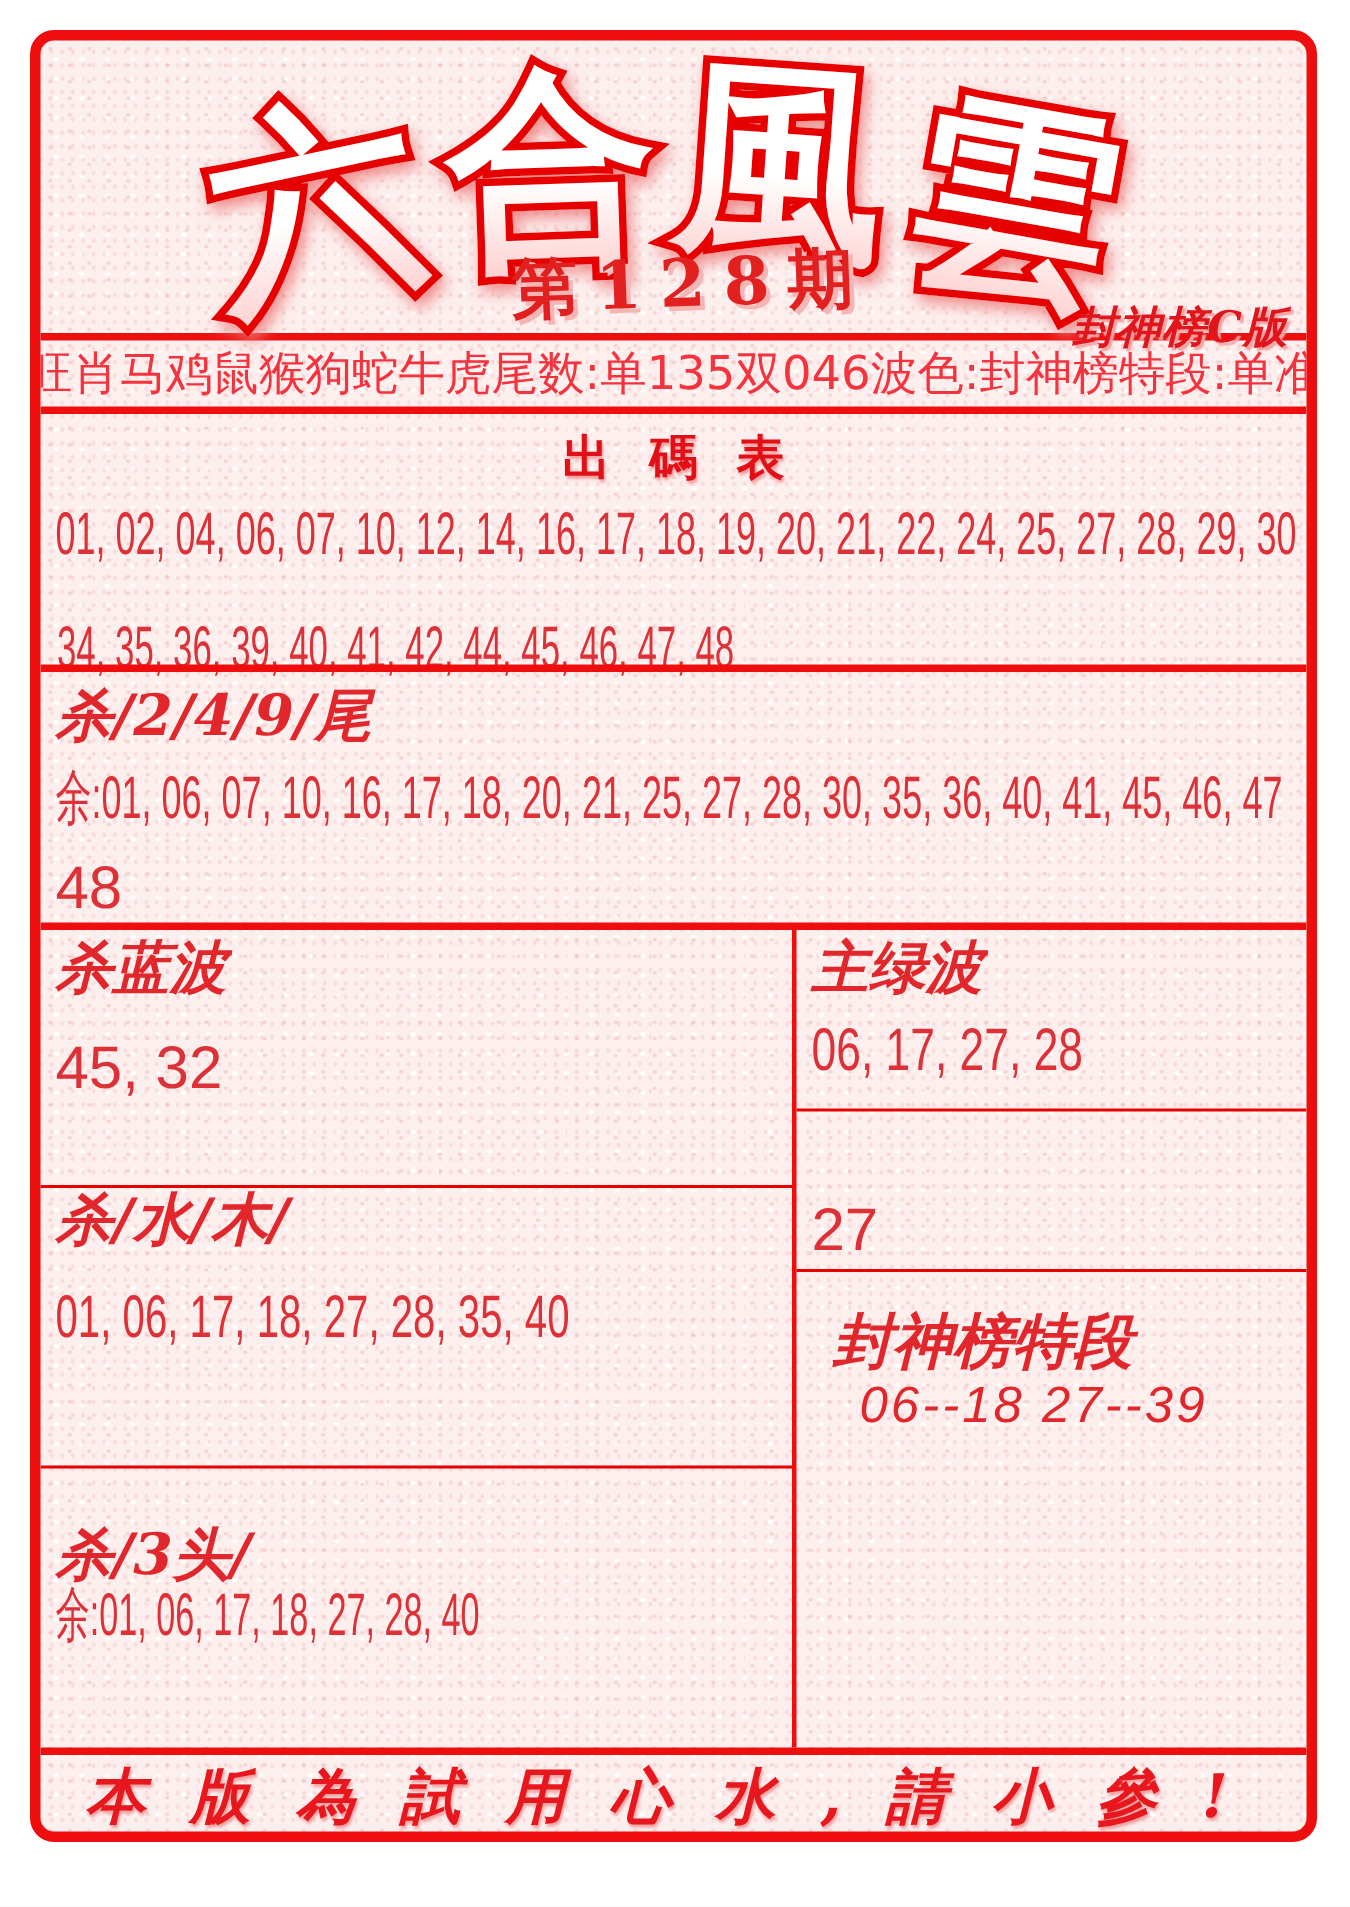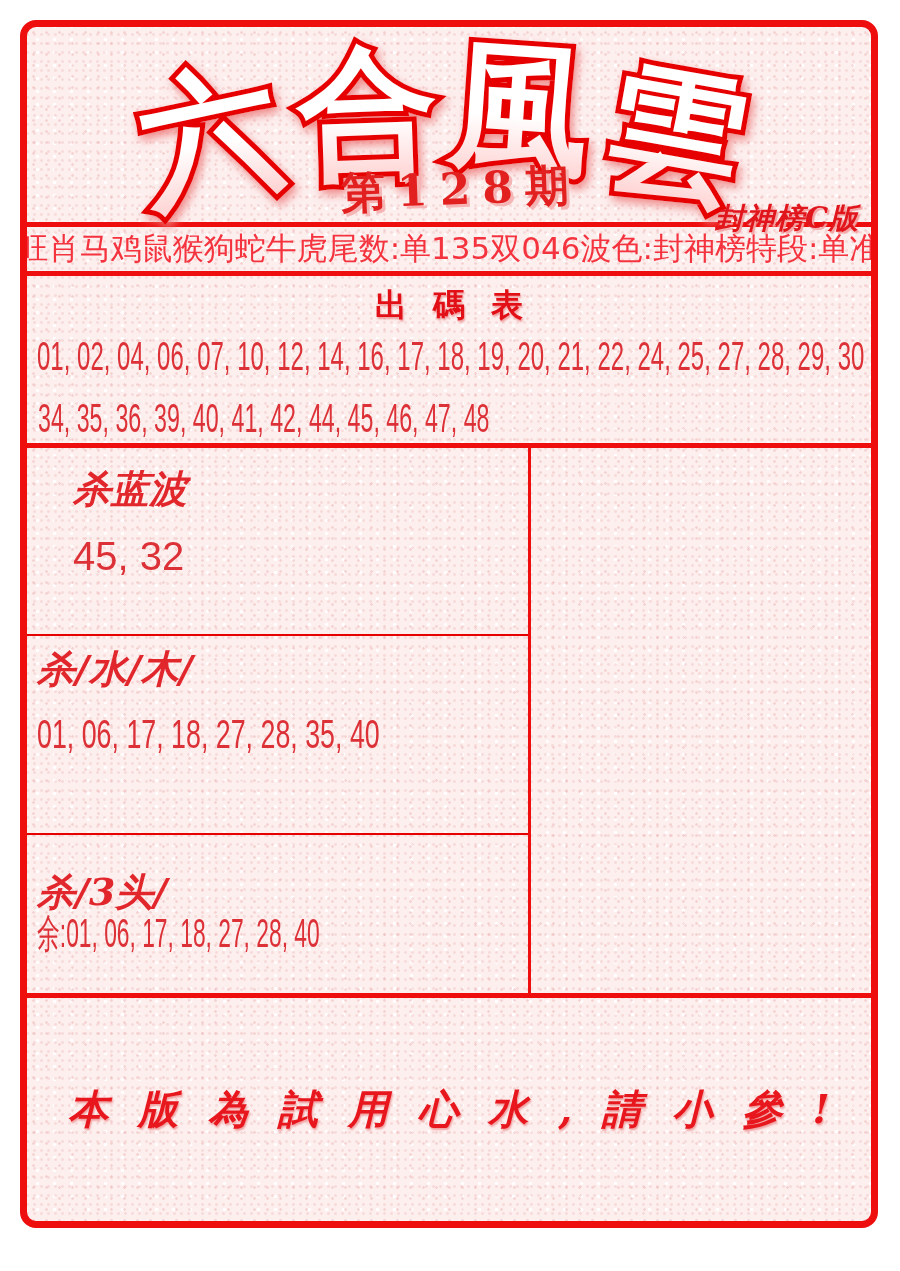--- a/index.html
+++ b/index.html
@@ -56,52 +56,52 @@
   .numline{padding-left:10px;white-space:nowrap;}
   .nums{
     font-family:"Liberation Sans","DejaVu Sans",sans-serif;font-size:40px;line-height:40px;
     color:#dd3138;display:inline-block;white-space:nowrap;transform-origin:0 50%;
   }
   .sx58{transform:scaleX(.58);} .sx60{transform:scaleX(.60);} .sx61{transform:scaleX(.61);}
   .sx67{transform:scaleX(.67);} .sx57{transform:scaleX(.57);} .sx74{transform:scaleX(.74);}
   
   .code-sec{height:167px;}
   .code-sec .numline.l1{margin-top:8px;}
-  .code-sec .numline.l2{margin-top:22px;padding-left:11px;}
+  .code-sec .numline.l2{margin-top:36px;padding-left:11px;}
   .tail-sec{height:159px;padding-top:8px;}
   .tail-sec .kai{padding-left:10px;}
   .tail-sec .numline.l1{margin-top:14px;}
   .tail-sec .numline.l2{margin-top:20px;}
   
   .cols{height:545px;flex:none;display:flex;}
   .col-left{width:501px;flex:none;border-right:3px solid #ee0e0e;display:flex;flex-direction:column;}
   .col-right{flex:1;display:flex;flex-direction:column;}
   .cell{position:relative;}
   .cell .kai{padding-left:10px;}
   .thin-top{border-top:2px solid #e60000;}
-  .lr1{height:166px;padding-top:20px;margin-left:36px;}
+  .lr1{height:166px;padding-top:4px;}
   .lr1 .numline.l1{margin-top:12px;}
   .lr1 .numline.l2{margin-top:26px;}
-  .lr2{height:185px;padding-top:12px;}
+  .lr2{height:185px;}
   .lr2 .numline.l1{margin-top:24px;}
   .lr3{flex:1;padding-top:36px;}
   .lr3 .numline.l1{}
   .rg1{height:115px;padding-top:4px;}
   .rg1 .numline.l1{margin-top:14px;}
   .rg2{height:105px;}
   .rg2 .single{position:absolute;left:10px;bottom:6px;}
   .rg3{flex:1;padding-top:26px;}
   .rg3 .kai{padding-left:24px;font-size:40px;}
   .rg3 .range{
     padding-left:42px;margin-top:2px;
     font-family:"Liberation Sans",sans-serif;font-style:italic;
     font-size:34px;color:#e1262c;letter-spacing:2px;
   }
   
-  .banner{flex:1;display:flex;align-items:center;justify-content:center;}
+  .banner{flex:1;display:flex;align-items:center;}
   .banner-text{
     font-family:"DejaVu Serif",serif;font-weight:bold;font-style:italic;
     font-size:40px;letter-spacing:30px;padding-left:30px;color:#e8161d;
     text-shadow:1px 2px 2px #f0a0a0;white-space:nowrap;
   }
 </style>
 </head>
 <body>
 
 <div class="sheet">
@@ -132,38 +132,56 @@
   <div class="hot-row rule-top">
     <span>旺肖马鸡鼠猴狗蛇牛虎尾数:单135双046波色:封神榜特段:单准</span>
   </div>
 
   <div class="sec code-sec rule-top">
     <div class="brush-title">出碼表</div>
     <div class="numline l1"><span class="nums sx60">01, 02, 04, 06, 07, 10, 12, 14, 16, 17, 18, 19, 20, 21, 22, 24, 25, 27, 28, 29, 30</span></div>
     <div class="numline l2"><span class="nums sx58">34, 35, 36, 39, 40, 41, 42, 44, 45, 46, 47, 48</span></div>
   </div>
 
+  <div class="sec tail-sec rule-top">
+    <div class="kai">杀/2/4/9/尾</div>
+    <div class="numline l1"><span class="nums sx60">余:01, 06, 07, 10, 16, 17, 18, 20, 21, 25, 27, 28, 30, 35, 36, 40, 41, 45, 46, 47</span></div>
+    <div class="numline l2"><span class="nums">48</span></div>
+  </div>
 
   <div class="cols rule-top">
 
     <div class="col-left">
       <div class="cell lr1">
         <div class="kai">杀蓝波</div>
         <div class="numline l2"><span class="nums">45, 32</span></div>
       </div>
       <div class="cell lr2 thin-top">
         <div class="kai">杀/水/木/</div>
         <div class="numline l1"><span class="nums sx67">01, 06, 17, 18, 27, 28, 35, 40</span></div>
       </div>
       <div class="cell lr3 thin-top">
         <div class="kai">杀/3头/</div>
         <div class="numline l1"><span class="nums sx57">余:01, 06, 17, 18, 27, 28, 40</span></div>
       </div>
     </div>
 
+    <div class="col-right">
+      <div class="cell rg1">
+        <div class="kai">主绿波</div>
+        <div class="numline l1"><span class="nums sx74">06, 17, 27, 28</span></div>
+      </div>
+      <div class="cell rg2 thin-top">
+        <div class="single"><span class="nums">27</span></div>
+      </div>
+      <div class="cell rg3 thin-top">
+        <div class="kai">封神榜特段</div>
+        <div class="range">06--18 27--39</div>
+      </div>
+    </div>
 
   </div>
 
   <div class="banner rule-top">
     <span class="banner-text">本版為試用心水,請小參!</span>
   </div>
 
 </div>
 
 </body></html>

